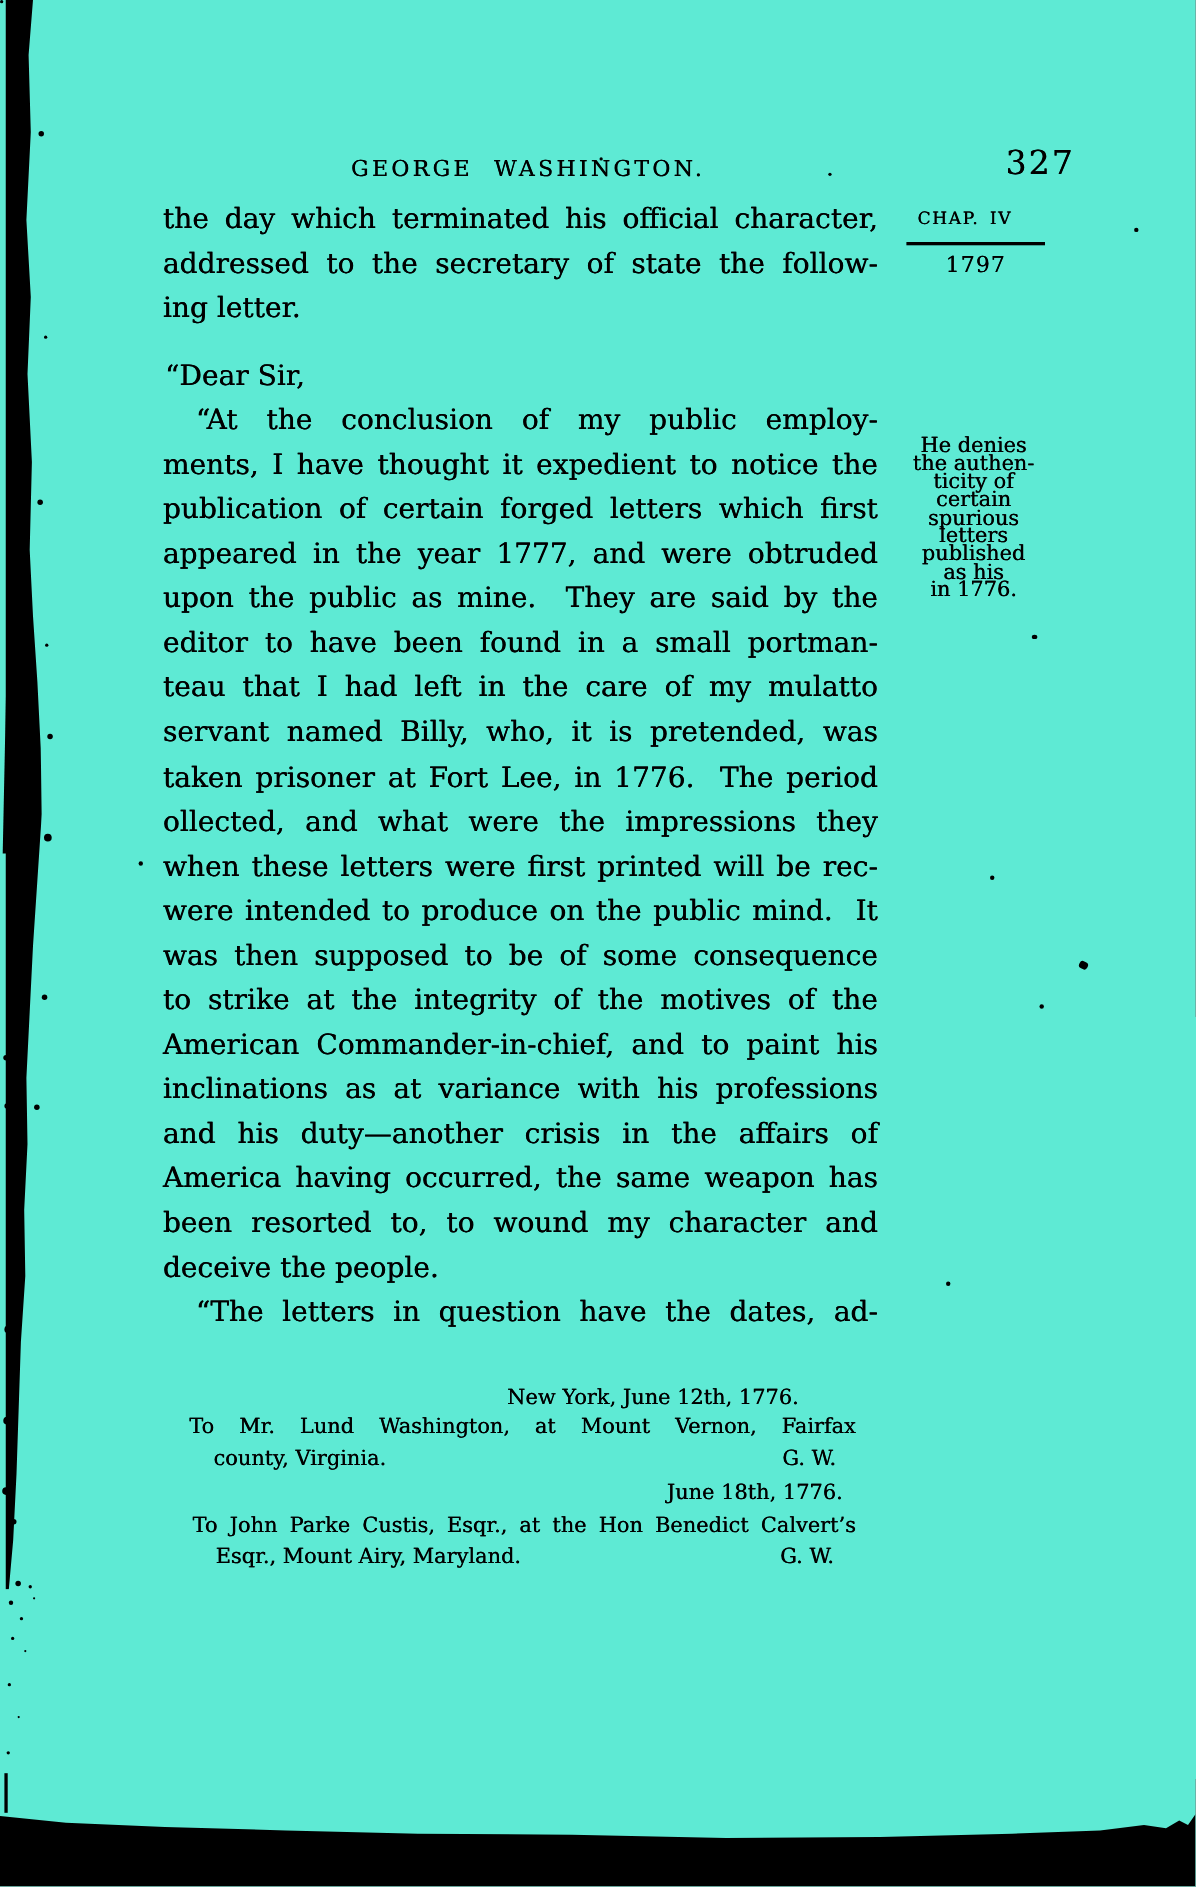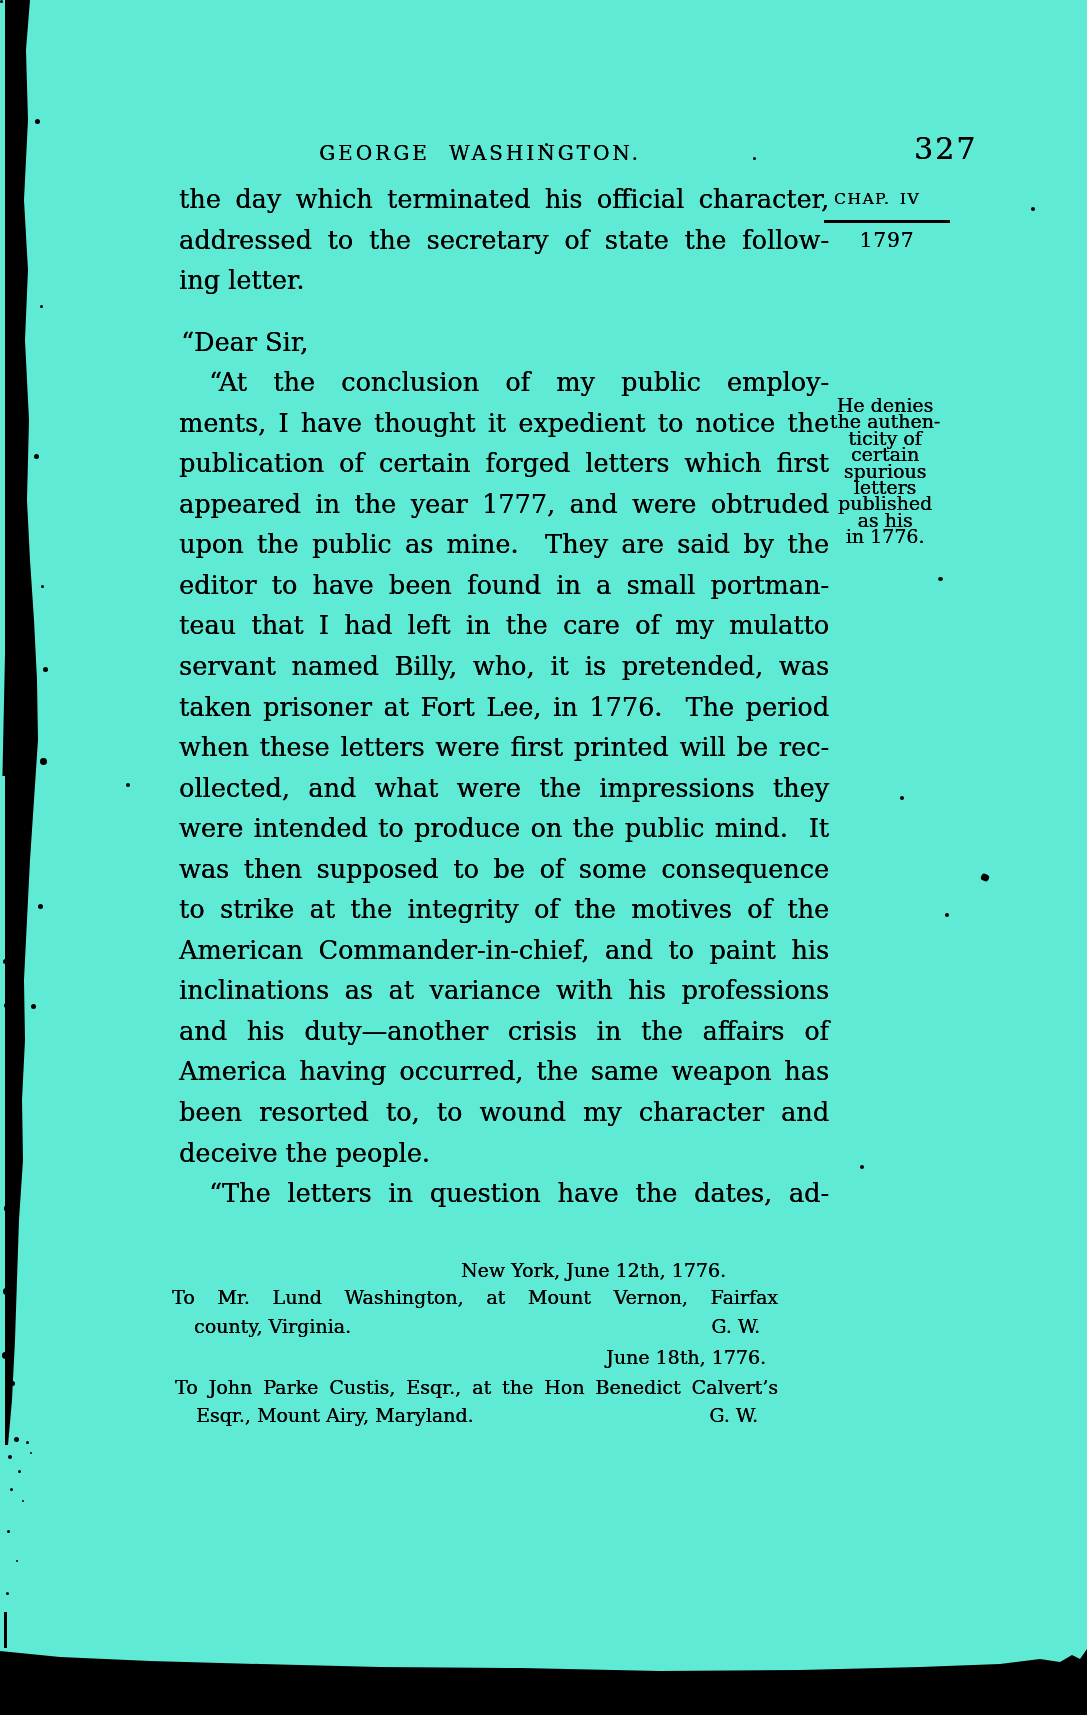--- a/index.html
+++ b/index.html
@@ -12,21 +12,21 @@
   .running-title{position:absolute;left:155px;top:141px;width:650px;text-align:center;
     font-size:20px;letter-spacing:3px;word-spacing:10px;}
   .page-number{position:absolute;left:886px;top:131px;font-size:30px;letter-spacing:2px;margin-left:28px;}
   
   .chapter{position:absolute;left:822px;top:190px;font-size:15.5px;letter-spacing:1.5px;word-spacing:3px;margin-left:12px;}
   .chapter-rule{position:absolute;left:824px;top:220px;width:126px;height:2.5px;background:#000;}
   .margin-year{position:absolute;left:824px;top:228px;width:126px;text-align:center;
     font-size:20px;letter-spacing:1px;}
   .side-note{position:absolute;left:820px;top:397px;width:130px;font-size:19px;line-height:16.4px;text-align:center;}
   
-  .body-col{position:absolute;left:148px;top:179px;width:650px;font-size:25.5px;margin-left:31px;}
+  .body-col{position:absolute;left:148px;top:179px;width:650px;font-size:25.5px;}
   .bl{height:40.55px;line-height:40.55px;overflow:visible;white-space:nowrap;}
   .bl.j{white-space:normal;text-align:justify;text-justify:inter-word;text-align-last:justify;}
   .ind-sm{padding-left:2px;}
   .ind{text-indent:30px;}
   .pgap{height:21px;}
   
   .lt{position:absolute;font-size:19px;line-height:24px;}
   .lt-date1{left:160px;top:1258px;width:566px;text-align:right;}
   .lt-a1l1{left:172px;top:1285px;width:606px;text-align:justify;text-align-last:justify;}
   .lt-a1l2{left:194px;top:1314px;width:566px;display:flex;justify-content:space-between;}
@@ -87,22 +87,22 @@
     <div class="bl ind-sm">“Dear Sir,</div>
     <div class="bl j ind">“At the conclusion of my public employ-</div>
     <div class="bl j">ments, I have thought it expedient to notice the</div>
     <div class="bl j">publication of certain forged letters which first</div>
     <div class="bl j">appeared in the year 1777, and were obtruded</div>
     <div class="bl j">upon the public as mine.&nbsp; They are said by the</div>
     <div class="bl j">editor to have been found in a small portman-</div>
     <div class="bl j">teau that I had left in the care of my mulatto</div>
     <div class="bl j">servant named Billy, who, it is pretended, was</div>
     <div class="bl j">taken prisoner at Fort Lee, in 1776.&nbsp; The period</div>
+    <div class="bl j">ollected, and what were the impressions they</div>
     <div class="bl j">when these letters were first printed will be rec-</div>
-    <div class="bl j">ollected, and what were the impressions they</div>
     <div class="bl j">were intended to produce on the public mind.&nbsp; It</div>
     <div class="bl j">was then supposed to be of some consequence</div>
     <div class="bl j">to strike at the integrity of the motives of the</div>
     <div class="bl j">American Commander-in-chief, and to paint his</div>
     <div class="bl j">inclinations as at variance with his professions</div>
     <div class="bl j">and his duty—another crisis in the affairs of</div>
     <div class="bl j">America having occurred, the same weapon has</div>
     <div class="bl j">been resorted to, to wound my character and</div>
     <div class="bl">deceive the people.</div>
     <div class="bl j ind">“The letters in question have the dates, ad-</div>

